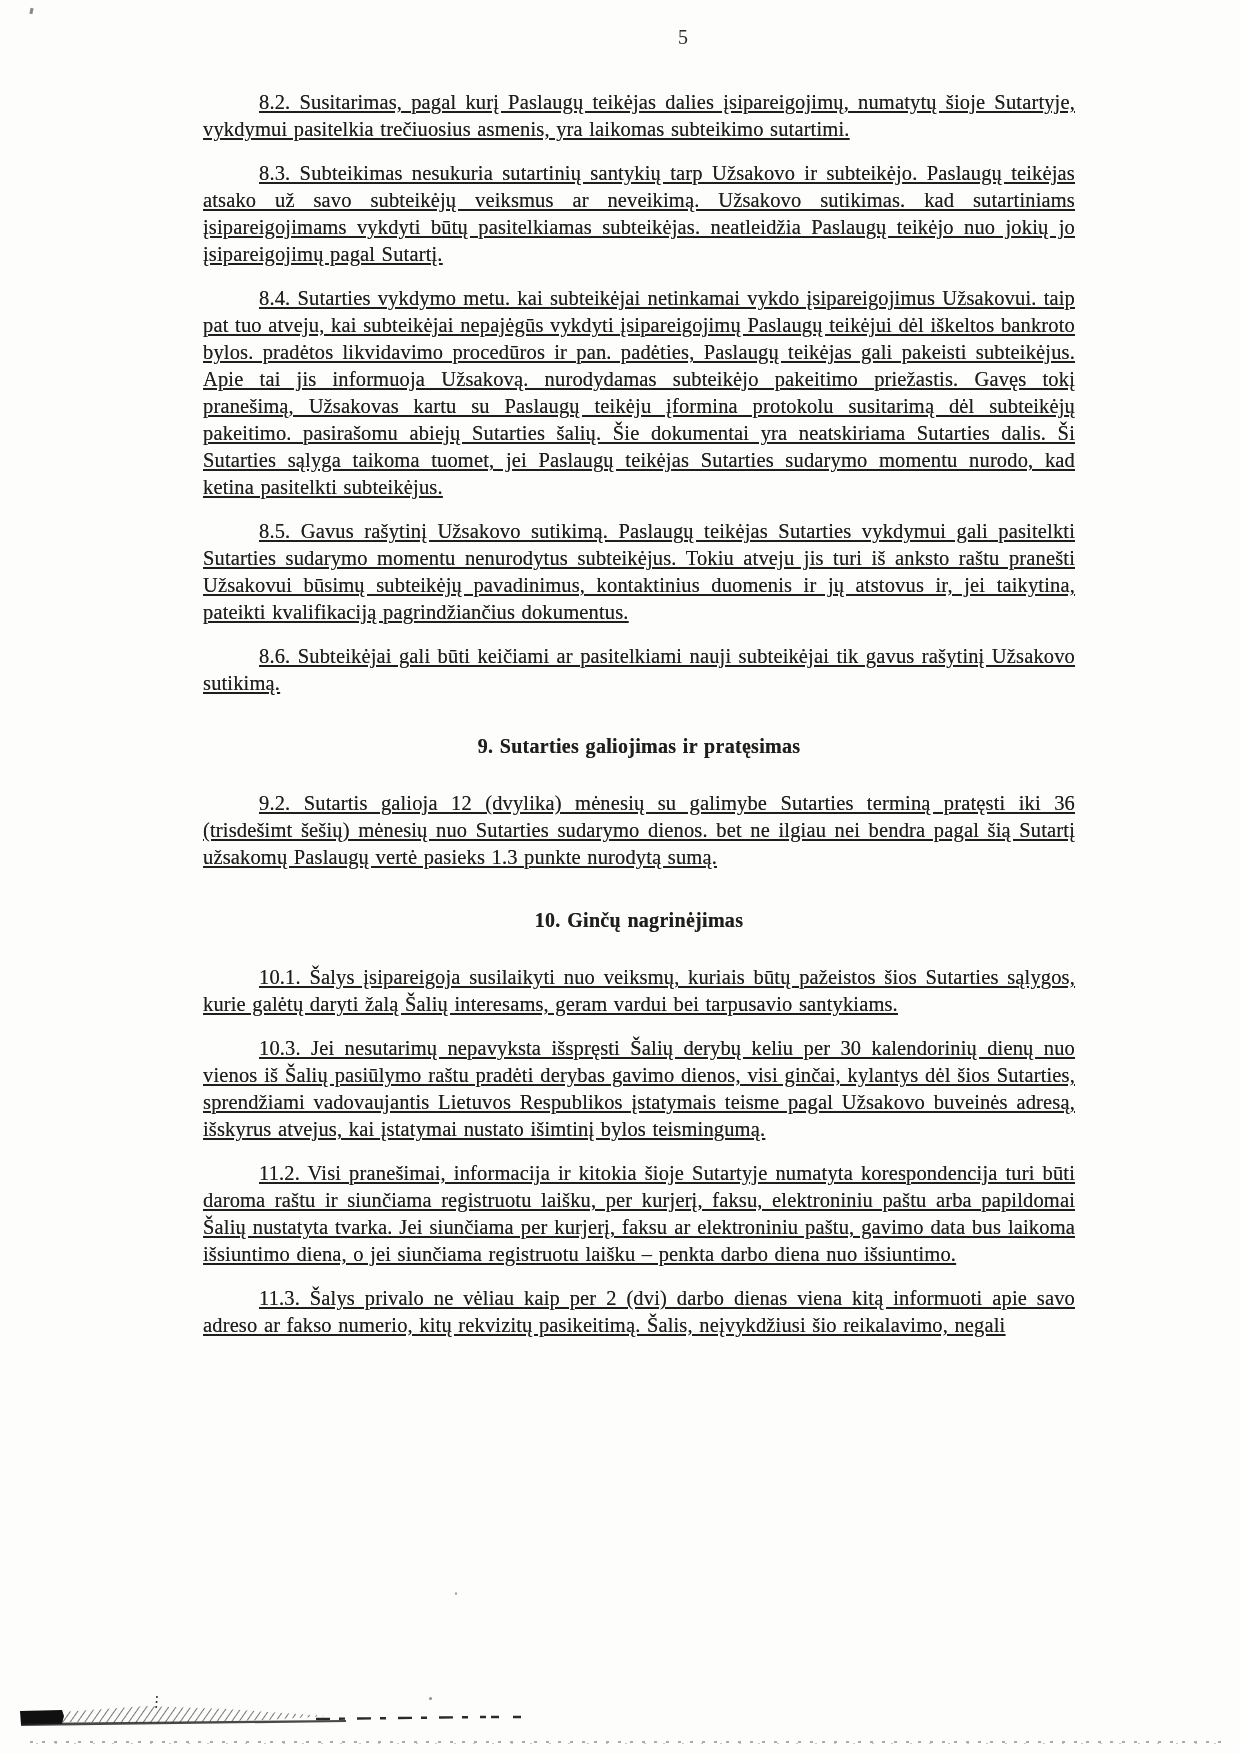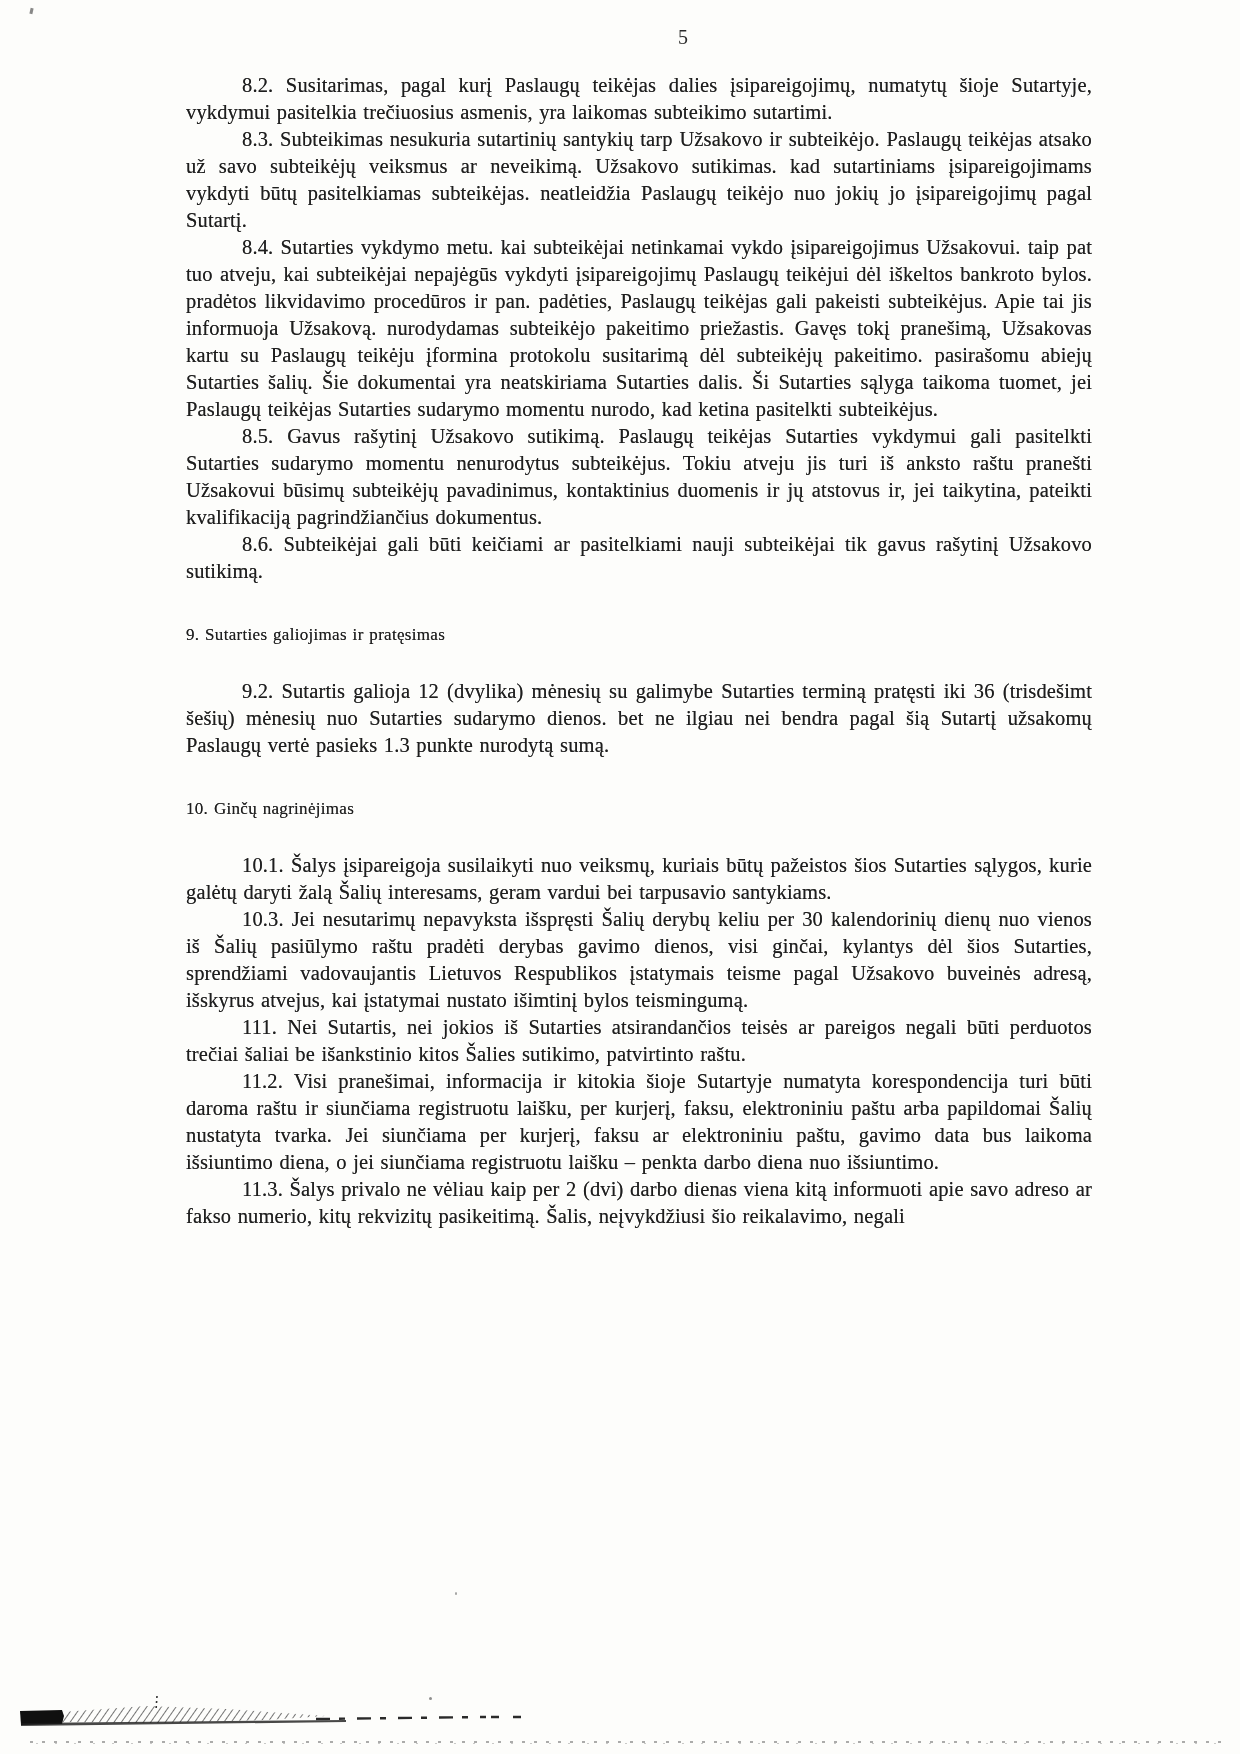--- a/index.html
+++ b/index.html
@@ -15,25 +15,25 @@
     position: absolute; top: 26px; left: 678px;
     font-size: 20px; color: #2a2a2a;
   }
   .doc-body {
     position: absolute; top: 72px; left: 186px; width: 906px;
     font-size: 20.5px; line-height: 27px;
     text-align: justify;
     letter-spacing: 0.15px; word-spacing: 1.2px;
     text-shadow: 0 0 0.5px rgba(25,25,25,0.65);
   }
-  .para { margin: 0; text-indent: 56px; }
+  .para { margin: 17px; text-indent: 56px; text-decoration: underline; }
   .heading {
     margin: 36px 0 30px 0;
-    font-size: 17px; font-weight: normal;
-    text-align: left; text-indent: 0;
+    font-size: 20px; font-weight: bold;
+    text-align: center; text-indent: 0;
     letter-spacing: 0.3px;
   }
   .corner-mark {
     position: absolute; top: 8px; left: 30px;
     width: 3px; height: 6px; background: #555;
     transform: rotate(12deg); opacity: .7;
   }
   .speck { position: absolute; background: #444; border-radius: 50%; }
   .speck-a { top: 1697px; left: 429px; width: 3px; height: 3px; opacity: .6; }
   .speck-b { top: 1592px; left: 455px; width: 2px; height: 3px; opacity: .5; }
@@ -60,21 +60,20 @@
     <p class="para">8.2. Susitarimas, pagal kurį Paslaugų teikėjas dalies įsipareigojimų, numatytų šioje Sutartyje, vykdymui pasitelkia trečiuosius asmenis, yra laikomas subteikimo sutartimi.</p>
     <p class="para">8.3. Subteikimas nesukuria sutartinių santykių tarp Užsakovo ir subteikėjo. Paslaugų teikėjas atsako už savo subteikėjų veiksmus ar neveikimą. Užsakovo sutikimas. kad sutartiniams įsipareigojimams vykdyti būtų pasitelkiamas subteikėjas. neatleidžia Paslaugų teikėjo nuo jokių jo įsipareigojimų pagal Sutartį.</p>
     <p class="para">8.4. Sutarties vykdymo metu. kai subteikėjai netinkamai vykdo įsipareigojimus Užsakovui. taip pat tuo atveju, kai subteikėjai nepajėgūs vykdyti įsipareigojimų Paslaugų teikėjui dėl iškeltos bankroto bylos. pradėtos likvidavimo procedūros ir pan. padėties, Paslaugų teikėjas gali pakeisti subteikėjus. Apie tai jis informuoja Užsakovą. nurodydamas subteikėjo pakeitimo priežastis. Gavęs tokį pranešimą, Užsakovas kartu su Paslaugų teikėju įformina protokolu susitarimą dėl subteikėjų pakeitimo. pasirašomu abiejų Sutarties šalių. Šie dokumentai yra neatskiriama Sutarties dalis. Ši Sutarties sąlyga taikoma tuomet, jei Paslaugų teikėjas Sutarties sudarymo momentu nurodo, kad ketina pasitelkti subteikėjus.</p>
     <p class="para">8.5. Gavus rašytinį Užsakovo sutikimą. Paslaugų teikėjas Sutarties vykdymui gali pasitelkti Sutarties sudarymo momentu nenurodytus subteikėjus. Tokiu atveju jis turi iš anksto raštu pranešti Užsakovui būsimų subteikėjų pavadinimus, kontaktinius duomenis ir jų atstovus ir, jei taikytina, pateikti kvalifikaciją pagrindžiančius dokumentus.</p>
     <p class="para">8.6. Subteikėjai gali būti keičiami ar pasitelkiami nauji subteikėjai tik gavus rašytinį Užsakovo sutikimą.</p>
     <h2 class="heading">9. Sutarties galiojimas ir pratęsimas</h2>
     <p class="para">9.2. Sutartis galioja 12 (dvylika) mėnesių su galimybe Sutarties terminą pratęsti iki 36 (trisdešimt šešių) mėnesių nuo Sutarties sudarymo dienos. bet ne ilgiau nei bendra pagal šią Sutartį užsakomų Paslaugų vertė pasieks 1.3 punkte nurodytą sumą.</p>
     <h2 class="heading">10. Ginčų nagrinėjimas</h2>
     <p class="para">10.1. Šalys įsipareigoja susilaikyti nuo veiksmų, kuriais būtų pažeistos šios Sutarties sąlygos, kurie galėtų daryti žalą Šalių interesams, geram vardui bei tarpusavio santykiams.</p>
     <p class="para">10.3. Jei nesutarimų nepavyksta išspręsti Šalių derybų keliu per 30 kalendorinių dienų nuo vienos iš Šalių pasiūlymo raštu pradėti derybas gavimo dienos, visi ginčai, kylantys dėl šios Sutarties, sprendžiami vadovaujantis Lietuvos Respublikos įstatymais teisme pagal Užsakovo buveinės adresą, išskyrus atvejus, kai įstatymai nustato išimtinį bylos teismingumą.</p>
-    <p class="para">111. Nei Sutartis, nei jokios iš Sutarties atsirandančios teisės ar pareigos negali būti perduotos trečiai šaliai be išankstinio kitos Šalies sutikimo, patvirtinto raštu.</p>
     <p class="para">11.2. Visi pranešimai, informacija ir kitokia šioje Sutartyje numatyta korespondencija turi būti daroma raštu ir siunčiama registruotu laišku, per kurjerį, faksu, elektroniniu paštu arba papildomai Šalių nustatyta tvarka. Jei siunčiama per kurjerį, faksu ar elektroniniu paštu, gavimo data bus laikoma išsiuntimo diena, o jei siunčiama registruotu laišku – penkta darbo diena nuo išsiuntimo.</p>
     <p class="para">11.3. Šalys privalo ne vėliau kaip per 2 (dvi) darbo dienas viena kitą informuoti apie savo adreso ar fakso numerio, kitų rekvizitų pasikeitimą. Šalis, neįvykdžiusi šio reikalavimo, negali</p>
   </main>
 
 <div class="speck speck-a"></div>
 <div class="speck speck-b"></div>
 
 <svg class="smudge" width="520" height="42" viewBox="0 0 520 42">
   <defs>
     <pattern id="hatch" width="6" height="6" patternUnits="userSpaceOnUse" patternTransform="rotate(35)">

